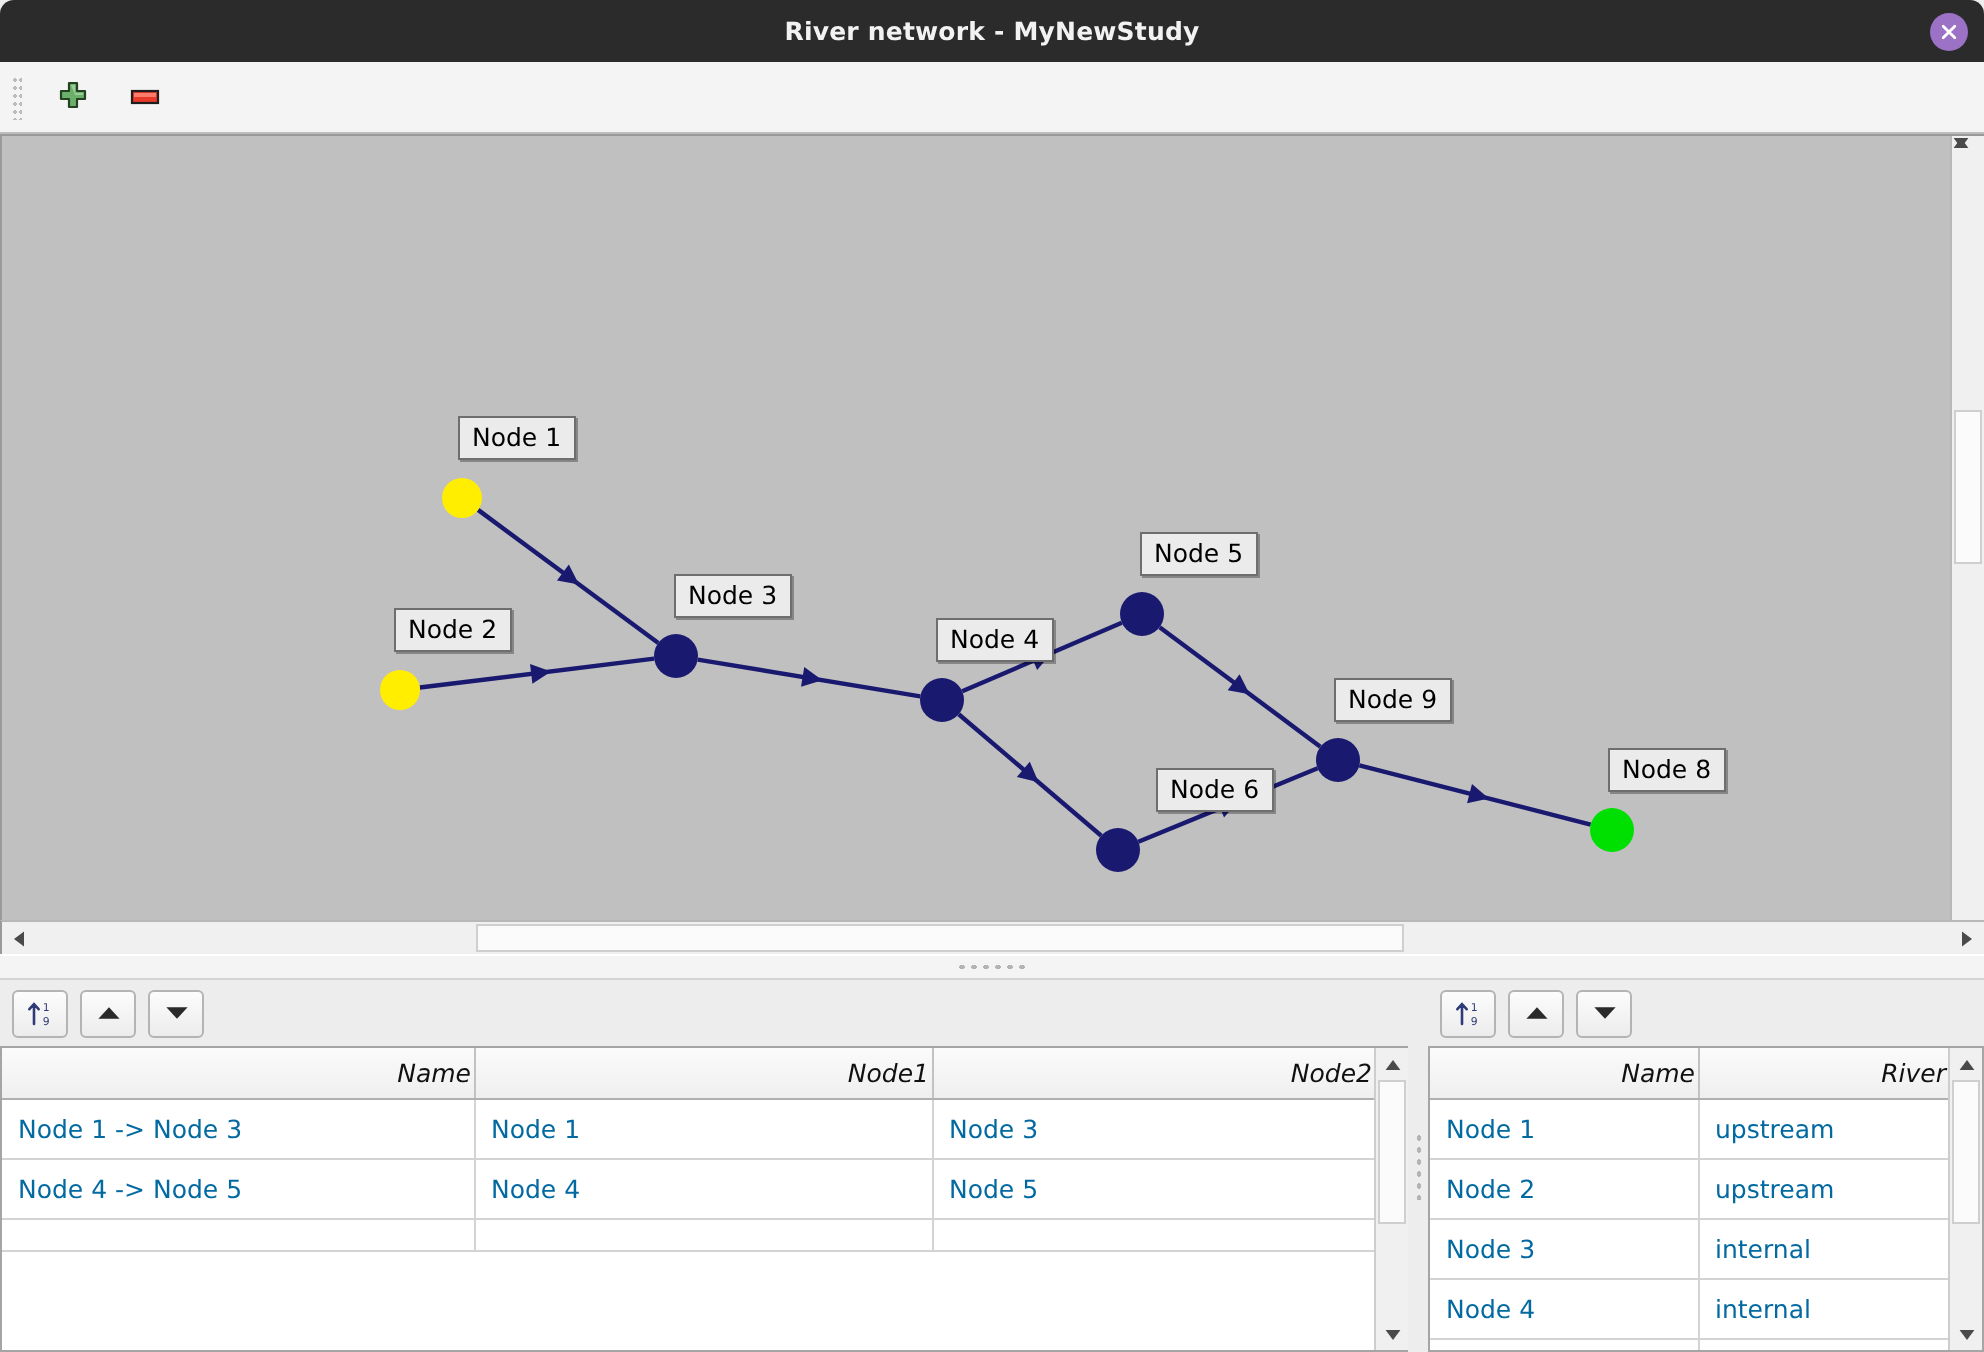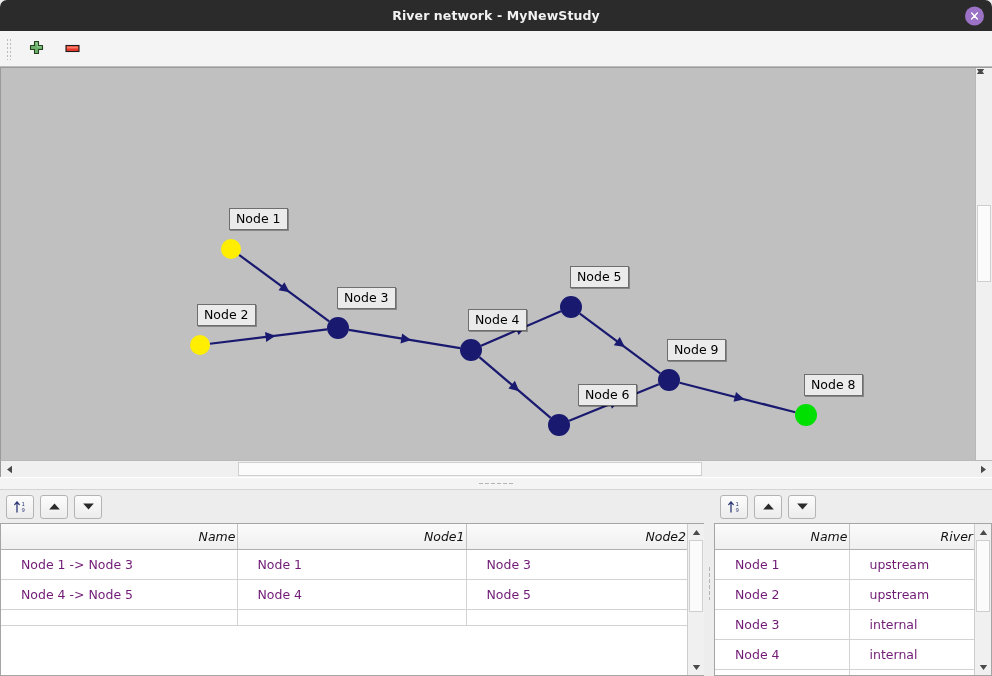--- a/index.html
+++ b/index.html
@@ -207,23 +207,23 @@
     text-align: right;
     cursor: pointer;
     user-select: none;
     font-style: italic;
   }
   thead th:last-child { border-right: none; }
   tbody td {
     border-right: 1px solid #d3d3d3;
     border-bottom: 1px solid #d3d3d3;
     font-size: 12.5px;
-    color: #701a75;
+    color: #0369a1;
     height: 30px;
-    padding: 0 20px;
+    padding: 0 8px;
     background: #fff;
     white-space: nowrap;
     overflow: hidden;
   }
   tbody td:last-child { border-right: none; }
   tbody tr.filler td { height: 16px; }
 
   .table-vscroll {
     width: 17px; min-width: 17px;
     background: #f0f0f0;

